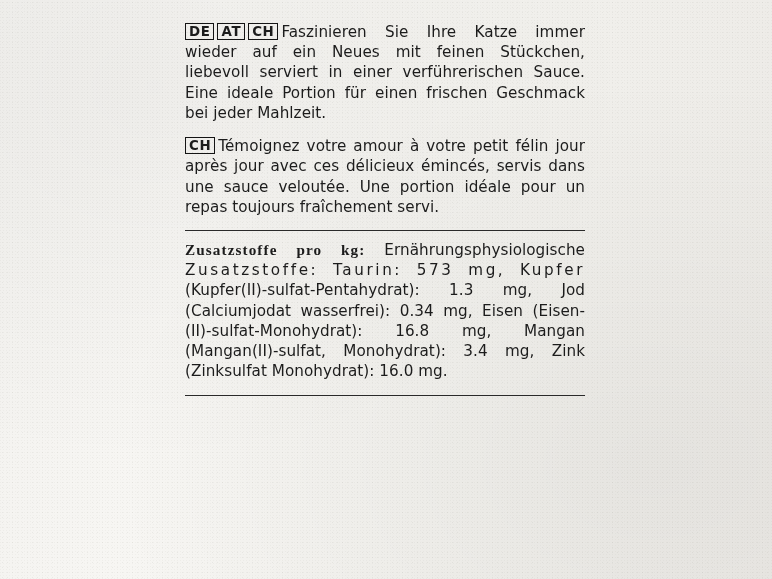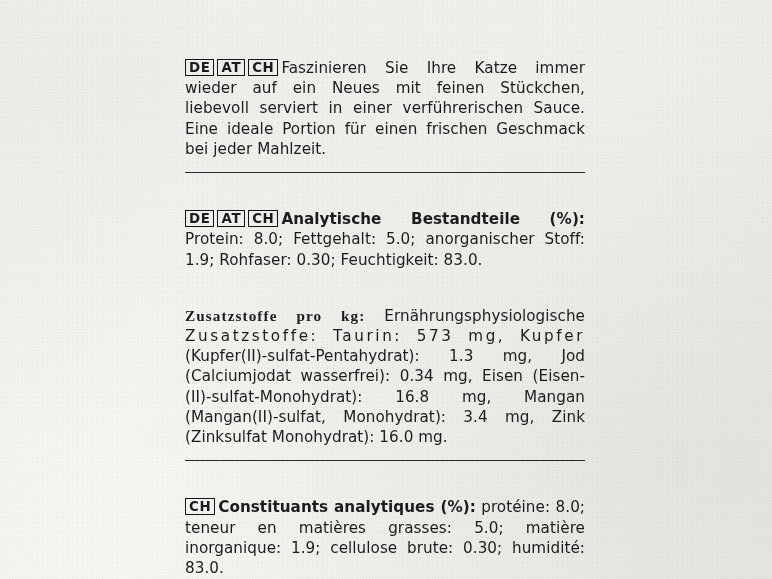--- a/index.html
+++ b/index.html
@@ -74,43 +74,40 @@
   .tracked-mid {
     letter-spacing: 1.1px;
     font-family: Liberation Serif, serif;
   }
   .divider {
     border: 0;
     border-top: 1.4px solid #2a2a2a;
     margin: 0 0 9px 0;
     width: 100%;
   }
-  .just { text-align: justify; text-align-last: left; margin-top: 36px; }
+  .just { text-align: justify; text-align-last: left; }
 </style>
 </head>
 <body>
 
 <div id="label">
   <div id="content">
 
     <div class="block">
       <p class="just"><span class="flag">DE</span><span class="flag">AT</span><span class="flag">CH</span><span>Faszinieren Sie Ihre Katze immer wieder auf ein Neues mit feinen Stückchen, liebevoll serviert in einer verführerischen Sauce. Eine ideale Portion für einen frischen Geschmack bei jeder Mahlzeit.</span></p>
     </div>
 
+    <div class="block">
+      <p class="just"><span class="flag">CH</span><span>Témoignez votre amour à votre petit félin jour après jour avec ces délicieux émincés, servis dans une sauce veloutée. Une portion idéale pour un repas toujours fraîchement servi.</span></p>
+    </div>
 
     <hr class="divider">
 
-    <div class="block">
-      <p class="just"><span class="flag">DE</span><span class="flag">AT</span><span class="flag">CH</span><span class="b">Analytische Bestandteile (%):</span><span> Protein: 8.0; Fettgehalt: 5.0; anorganischer Stoff: 1.9; Rohfaser: 0.30; Feuchtigkeit: 83.0.</span></p>
-    </div>
 
     <div class="block">
       <p class="just"><span class="b tracked-mid">Zusatzstoffe pro kg:</span><span> Ernährungsphysiologische </span><span class="tracked-wide">Zusatzstoffe: Taurin: 573 mg, Kupfer</span><span> (Kupfer(II)-sulfat-Pentahydrat): 1.3 mg, Jod (Calciumjodat wasserfrei): 0.34 mg, Eisen (Eisen-(II)-sulfat-Monohydrat): 16.8 mg, Mangan (Mangan(II)-sulfat, Monohydrat): 3.4 mg, Zink (Zinksulfat Monohydrat): 16.0 mg.</span></p>
     </div>
 
     <hr class="divider">
 
-    <div class="block">
-      <p class="just"><span class="flag">CH</span><span class="b">Constituants analytiques (%):</span><span> protéine: 8.0; teneur en matières grasses: 5.0; matière inorganique: 1.9; cellulose brute: 0.30; humidité: 83.0.</span></p>
-    </div>
 
   </div>
 </div>
 
 </body></html>

